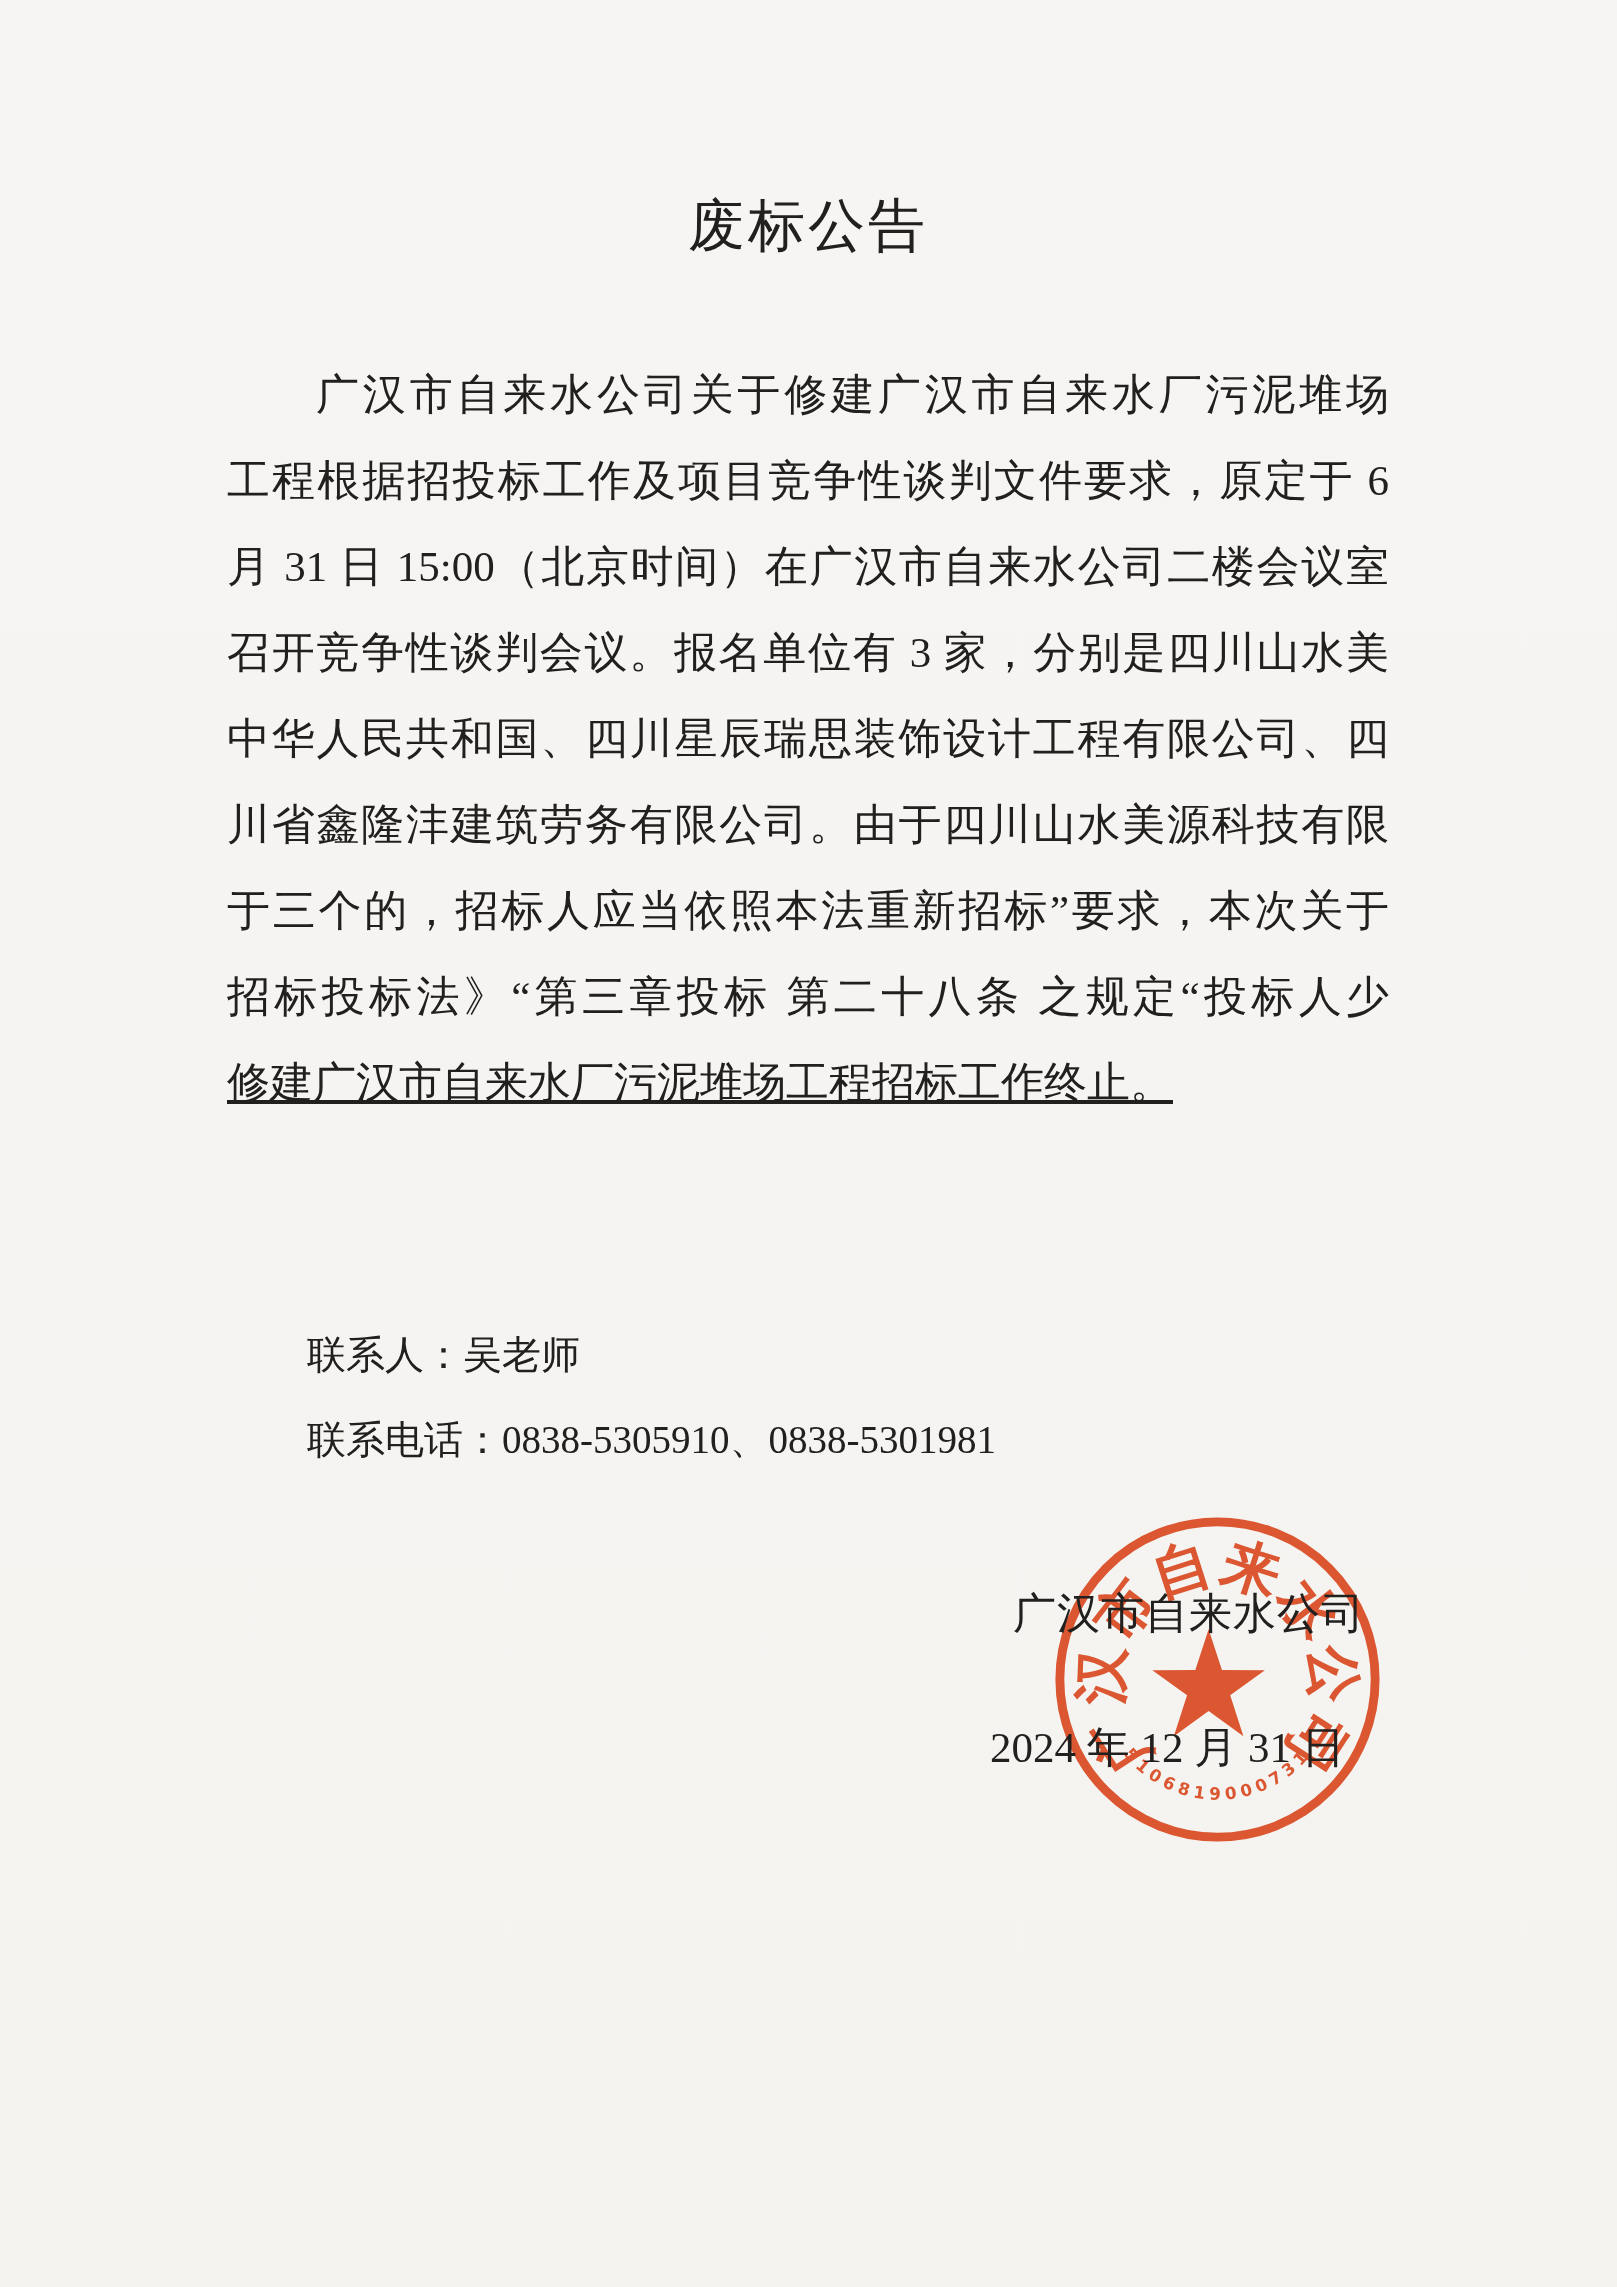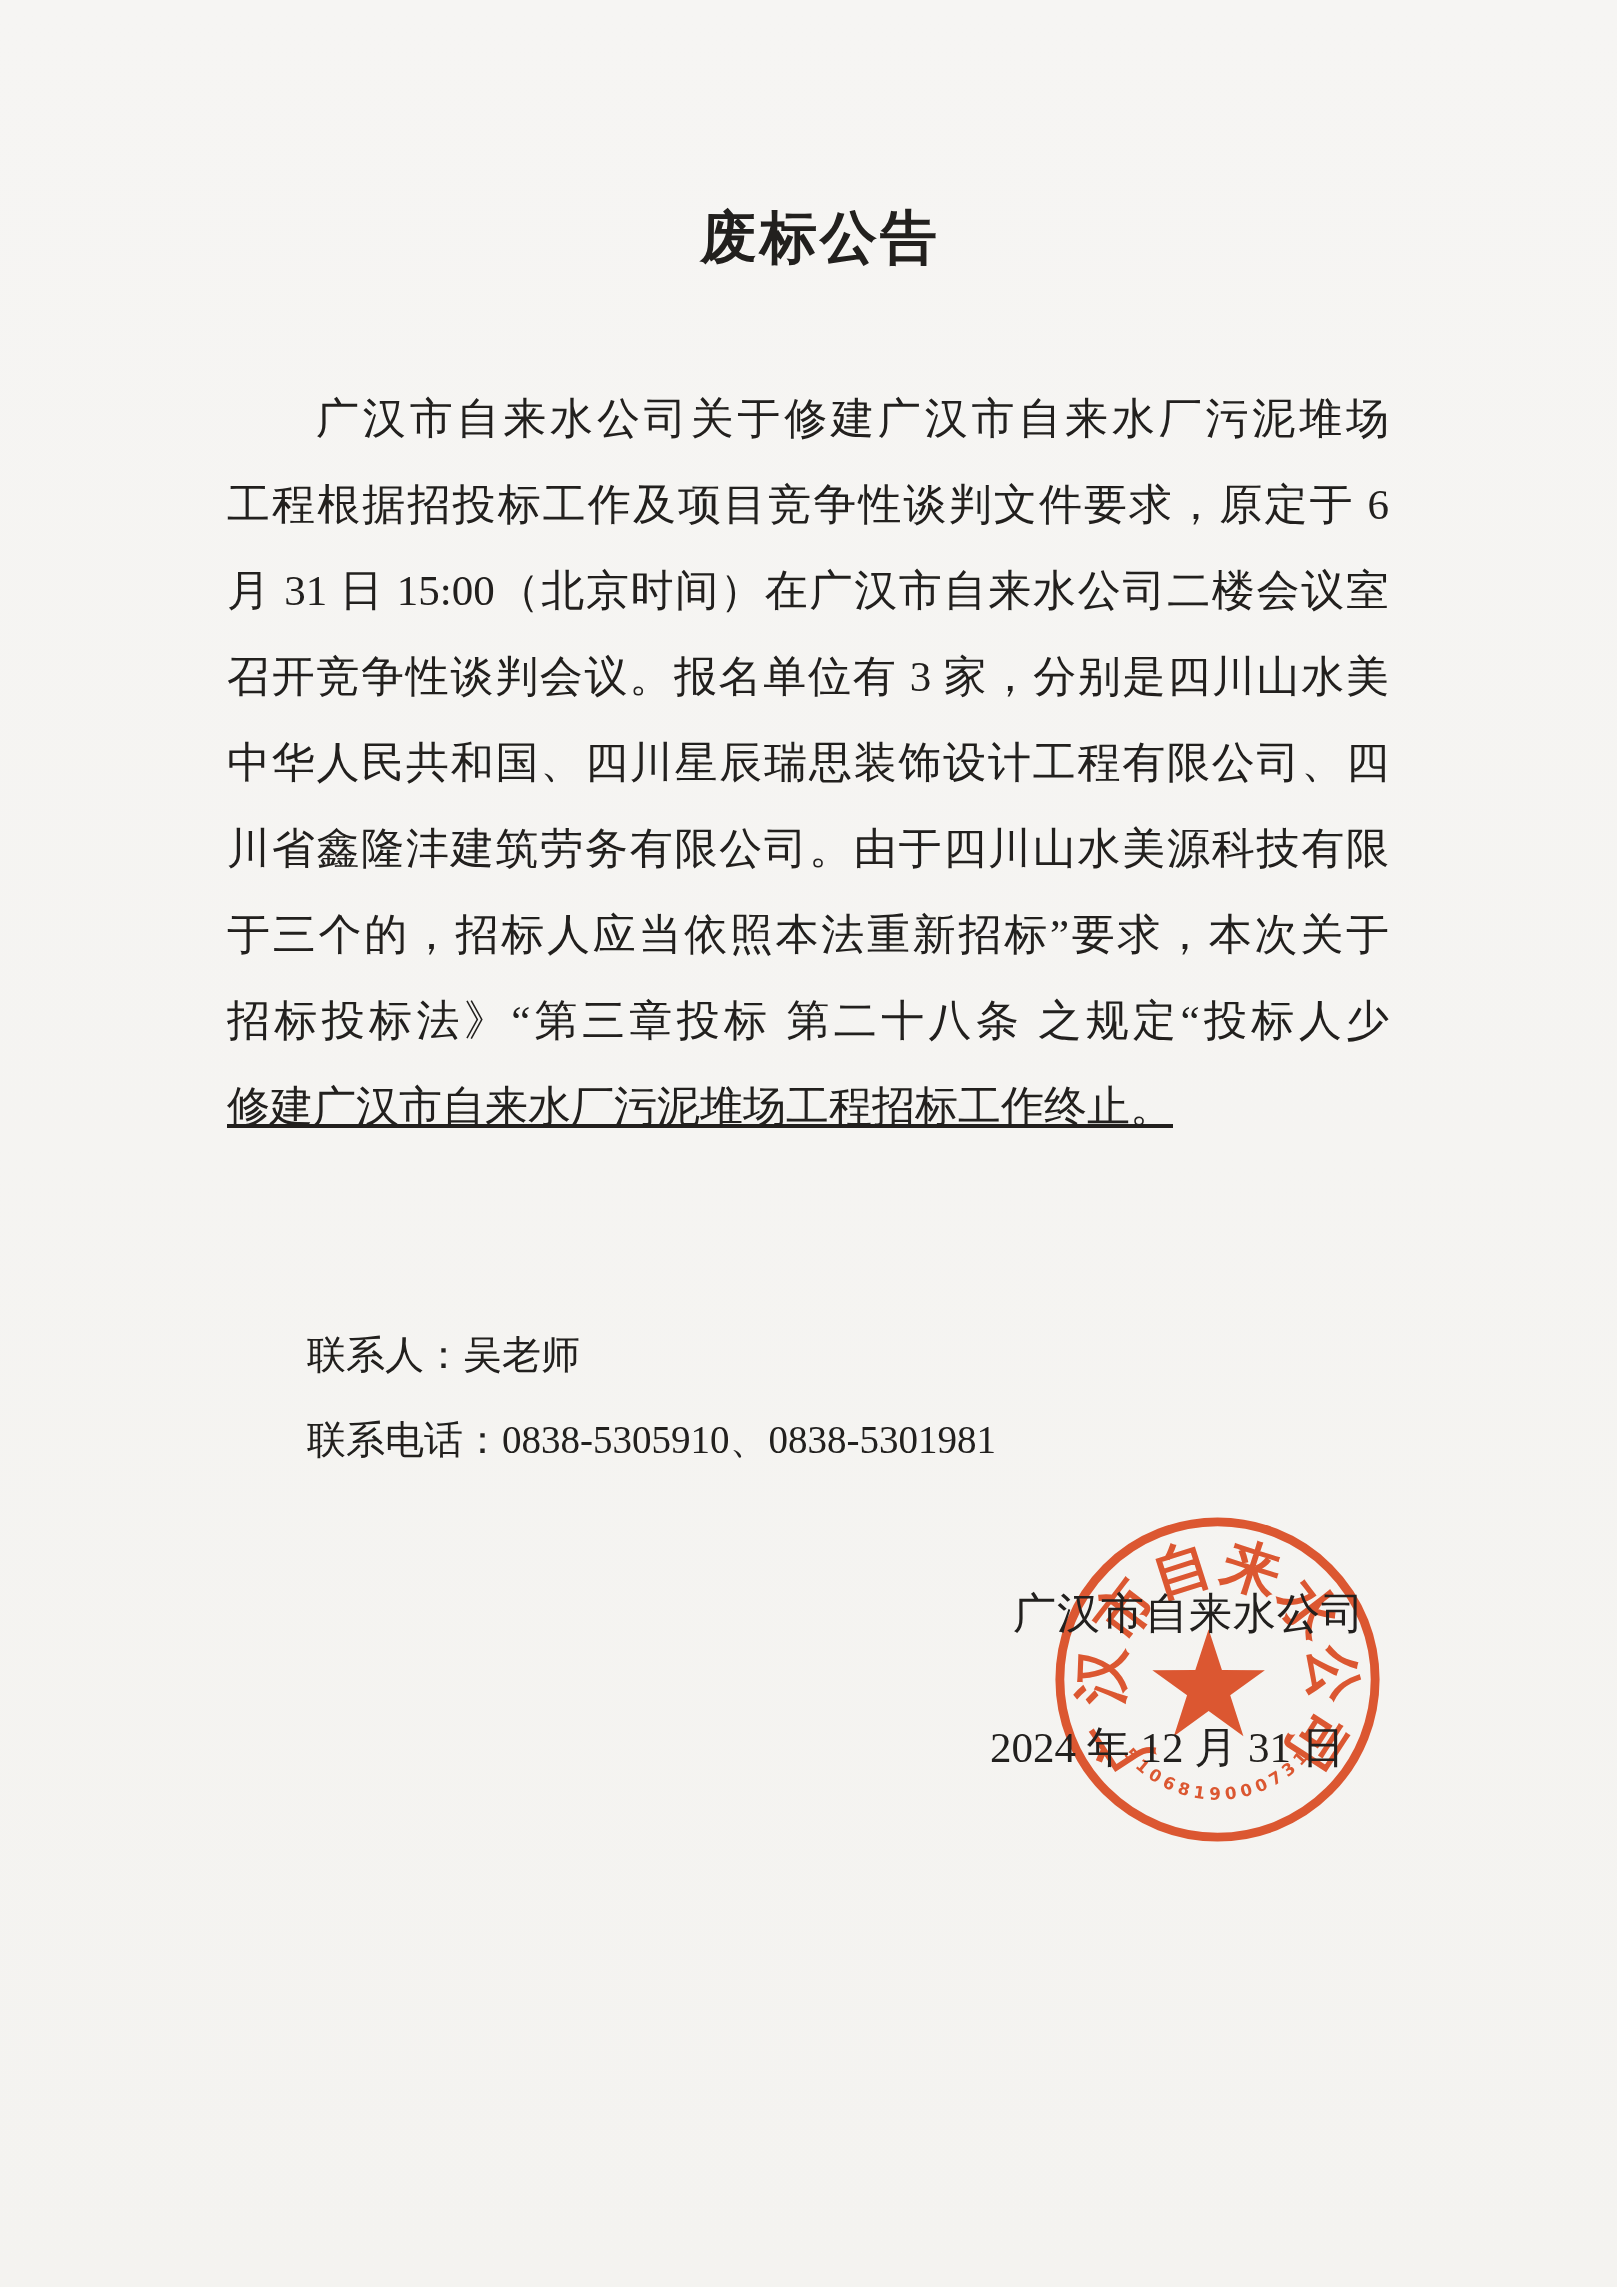--- a/index.html
+++ b/index.html
@@ -14,32 +14,32 @@
     font-family: "Liberation Serif", "DejaVu Serif", serif;
     color: #22201e;
     overflow: hidden;
   }
 
   .title {
     position: absolute;
     left: 227px;
     top: 193px;
     width: 1162px;
-    margin: 12px;
+    margin: 0;
     font-size: 57px;
     line-height: 65px;
-    font-weight: bold;
+    font-weight: normal;
     letter-spacing: 3px;
     text-align: center;
   }
 
   .body-paragraph {
     position: absolute;
     left: 227px;
-    top: 376px;
+    top: 352px;
     width: 1162px;
     font-size: 43px;
     line-height: 86px;
   }
   .body-line {
     text-align: justify;
     text-align-last: justify;
   }
   .body-line.indent { text-indent: 89px; }
   .body-line.last { text-align-last: left; text-decoration: underline; }

